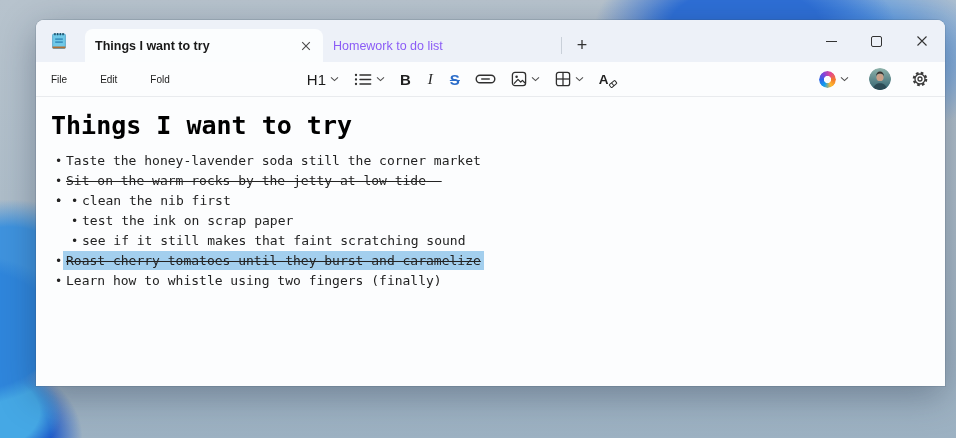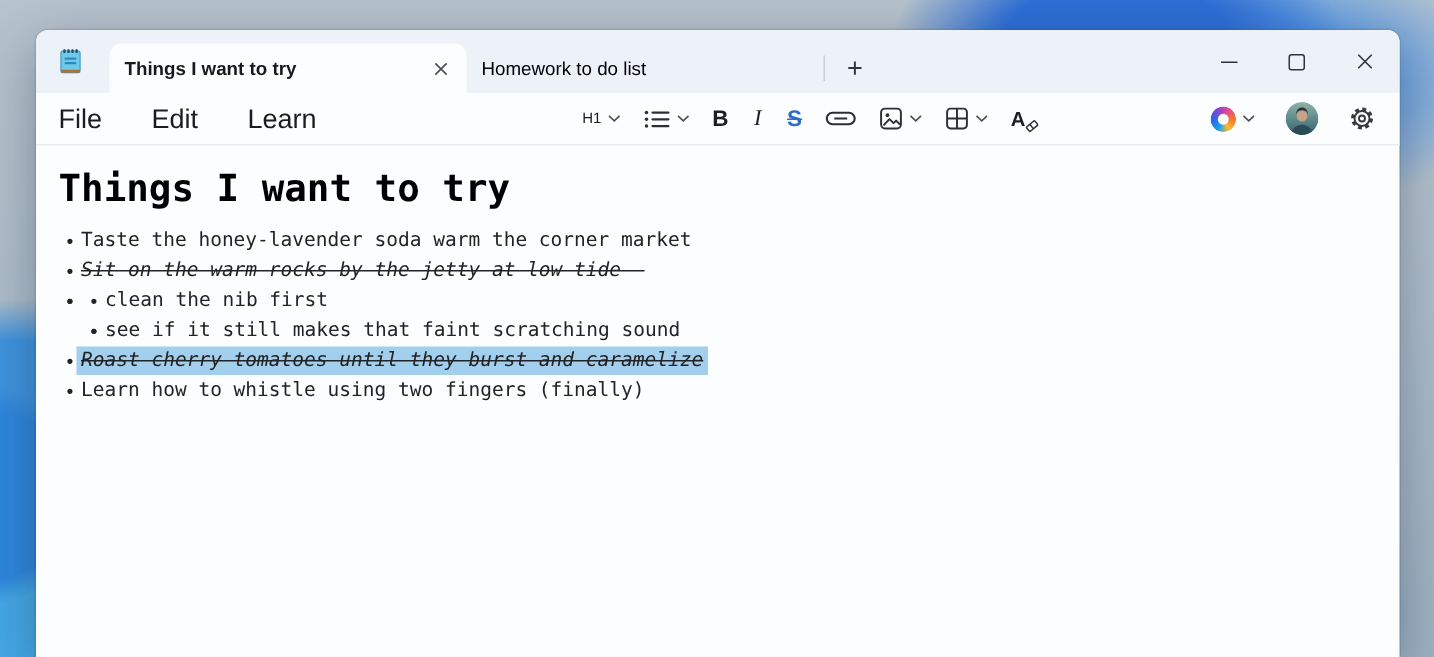--- a/index.html
+++ b/index.html
@@ -9,67 +9,67 @@
     background:
       radial-gradient(190px 120px at -42px 330px, #2f86dc 52%, rgba(47,134,220,0) 64%),
       radial-gradient(150px 90px at -28px 412px, #45a8e5 45%, rgba(69,168,229,0) 60%),
       radial-gradient(230px 150px at -60px 438px, #1c59ca 48%, rgba(28,89,202,0) 62%),
       radial-gradient(170px 110px at 10px 260px, #3f93de 30%, rgba(63,147,222,0) 55%),
       radial-gradient(250px 120px at 745px 25px, #2e6fd6 30%, rgba(46,111,214,0) 60%),
       radial-gradient(330px 160px at 815px 55px, #5a9be6 28%, rgba(90,155,230,0) 58%),
       linear-gradient(180deg,#b7c3cd 0%, #aebdc9 45%, #9cb1c2 100%);
   }
   .window{
-    position:absolute;left:24px;top:20px;width:909px;height:418px;
+    position:absolute;left:36px;top:20px;width:909px;height:366px;
     border-radius:8px 8px 0 0;background:#fcfdfe;
     box-shadow:0 10px 36px rgba(20,35,60,.35), 0 0 0 1px rgba(60,80,100,.15);
   }
   
   .titlebar{position:relative;height:42px;background:#edf1f8;border-radius:8px 8px 0 0;}
   .app-icon{position:absolute;left:13px;top:11px;width:20px;height:20px;}
   .tabrow{position:absolute;left:49px;bottom:0;display:flex;align-items:flex-end;height:33px;}
   .tab{height:33px;width:238px;display:flex;align-items:center;border-radius:8px 8px 0 0;box-sizing:border-box;}
   .tab.active{background:#fbfdfe;}
-  .tab-label{flex:1;font-size:12.5px;color:#000000;padding-left:10px;white-space:nowrap;overflow:hidden;}
+  .tab-label{flex:1;font-size:12.5px;color:#8b5cf6;padding-left:10px;white-space:nowrap;overflow:hidden;}
   .tab.active .tab-label{color:#191919;font-weight:700;}
   .tab-close{width:22px;height:22px;margin-right:6px;display:flex;align-items:center;justify-content:center;border-radius:4px;flex:none;}
   .tab-divider{width:1px;height:17px;background:#c9d0d9;align-self:center;}
   .newtab-btn{width:30px;height:33px;display:flex;align-items:center;justify-content:center;
     font-size:18px;font-weight:300;color:#333;margin-left:5px;}
   .win-controls{position:absolute;right:1px;top:1px;height:40px;display:flex;}
   .win-btn{width:45px;height:40px;display:flex;align-items:center;justify-content:center;}
   .min-glyph{width:11px;height:1px;background:#333;}
   .max-glyph{width:9px;height:9px;border:1.2px solid #333;border-radius:2px;}
   
   .toolbar{height:35px;display:flex;align-items:center;background:#fcfdfe;
     border-bottom:1px solid #e9ebee;padding:0 16px 0 15px;box-sizing:border-box;}
-  .menu-item{font-size:18px;color:#1c1c1c;margin-right:33px;}
+  .menu-item{font-size:10px;color:#1c1c1c;margin-right:33px;}
   .fmt-group{display:flex;align-items:center;gap:15px;margin-left:104px;}
   .tool-btn{display:flex;align-items:center;gap:4px;color:#2f2f2f;}
-  .h1-label{font-size:10px;color:#1b1b1b;margin-left:40px;}
+  .h1-label{font-size:15px;color:#1b1b1b;}
   .glyph-b{font-size:15px;font-weight:800;color:#1f1f1f;}
   .glyph-i{font-size:15px;font-style:italic;font-family:"Liberation Serif",serif;color:#1f1f1f;padding:0 2px;}
   .glyph-s{font-size:15px;font-weight:600;text-decoration:line-through;color:var(--accent,#2a6cc9);}
   .clear-fmt{position:relative;font-size:13.5px;font-weight:600;color:#1f1f1f;padding-right:7px;}
   .clear-fmt svg{position:absolute;right:-2px;bottom:-2px;}
   .right-group{display:flex;align-items:center;gap:20px;margin-left:auto;}
   .copilot-ring{width:17px;height:17px;border-radius:50%;
     background:conic-gradient(from 210deg,#0fa0f0,#2e63e8,#8b43d7,#e5498e,#f2772c,#ffb92e,#0fa0f0);
     -webkit-mask:radial-gradient(circle at 50% 50%, transparent 0 3.2px, #000 4px);
             mask:radial-gradient(circle at 50% 50%, transparent 0 3.2px, #000 4px);}
   .avatar{width:22px;height:22px;border-radius:50%;overflow:hidden;flex:none;}
   
   .editor{padding:14px 20px 0 15px;font-family:"DejaVu Sans Mono","Liberation Mono",monospace;}
   .doc-title{margin:0 0 10px 0;font-size:25px;line-height:30px;font-weight:700;color:#000;
     font-family:"DejaVu Sans Mono","Liberation Mono",monospace;}
   .li{position:relative;font-size:13px;line-height:20px;color:#232323;padding-left:15px;white-space:nowrap;}
   .li .bullet{position:absolute;left:4px;font-size:12px;}
   .li.lvl2{padding-left:31px;}
   .li.lvl2 .bullet{left:20px;}
-  .strike{text-decoration:line-through;text-decoration-thickness:1px;font-style:italic;}
+  .strike{text-decoration:line-through;text-decoration-thickness:1px;}
   .strike-ext::after{content:"\00a0\00a0";}
   .sel{background:var(--selection,#a3cfee);padding:2px 3px;margin-left:-3px;}
   svg{display:block;}
 </style>
 </head>
 <body>
 
 <div class="window">
 
   <div class="titlebar">
@@ -115,21 +115,21 @@
         <svg width="12" height="12" viewBox="0 0 12 12">
           <path d="M1.5 1.5 L10.5 10.5 M10.5 1.5 L1.5 10.5" stroke="#333" stroke-width="1.1" fill="none"></path>
         </svg>
       </div>
     </div>
   </div>
 
   <div class="toolbar">
     <span class="menu-item">File</span>
     <span class="menu-item">Edit</span>
-    <span class="menu-item">Learn</span>
+    <span class="menu-item">Fold</span>
 
     <div class="fmt-group">
       <div class="tool-btn">
         <span class="h1-label">H1</span>
         <svg width="9" height="6" viewBox="0 0 9 6">
           <polyline points="1,1.3 4.5,4.6 8,1.3" stroke="#4f4f4f" stroke-width="1.1" fill="none"></polyline>
         </svg>
       </div>
       <div class="tool-btn">
         <svg width="18" height="15" viewBox="0 0 18 15">
@@ -228,25 +228,25 @@
           <circle cx="9" cy="9" r="5" fill="none" stroke="#3a3a3a" stroke-width="1.3"></circle>
           <circle cx="9" cy="9" r="2" fill="none" stroke="#3a3a3a" stroke-width="1.3"></circle>
         </svg>
       </div>
     </div>
   </div>
 
   <div class="editor">
     <h1 class="doc-title">Things I want to try</h1>
     <div>
-        <div class="li lvl1"><span class="bullet">•</span><span class="txt">Taste the honey-lavender soda warm the corner market</span></div>
+        <div class="li lvl1"><span class="bullet">•</span><span class="txt">Taste the honey-lavender soda still the corner market</span></div>
         <div class="li lvl1"><span class="bullet">•</span><span class="txt strike strike-ext">Sit on the warm rocks by the jetty at low tide</span></div>
         <div class="li lvl1"><span class="bullet">•</span></div>
         <div class="li lvl1"><span class="bullet">•</span></div>
         <div class="li lvl2"><span class="bullet">•</span><span class="txt">clean the nib first</span></div>
-        <div class="li lvl2"><span class="bullet">•</span></div>
+        <div class="li lvl2"><span class="bullet">•</span><span class="txt">test the ink on scrap paper</span></div>
         <div class="li lvl2"><span class="bullet">•</span><span class="txt">see if it still makes that faint scratching sound</span></div>
         <div class="li lvl1"><span class="bullet">•</span><span class="txt strike sel">Roast cherry tomatoes until they burst and caramelize</span></div>
         <div class="li lvl1"><span class="bullet">•</span><span class="txt">Learn how to whistle using two fingers (finally)</span></div>
       </div>
   </div>
 
 </div>
 
 </body></html>

